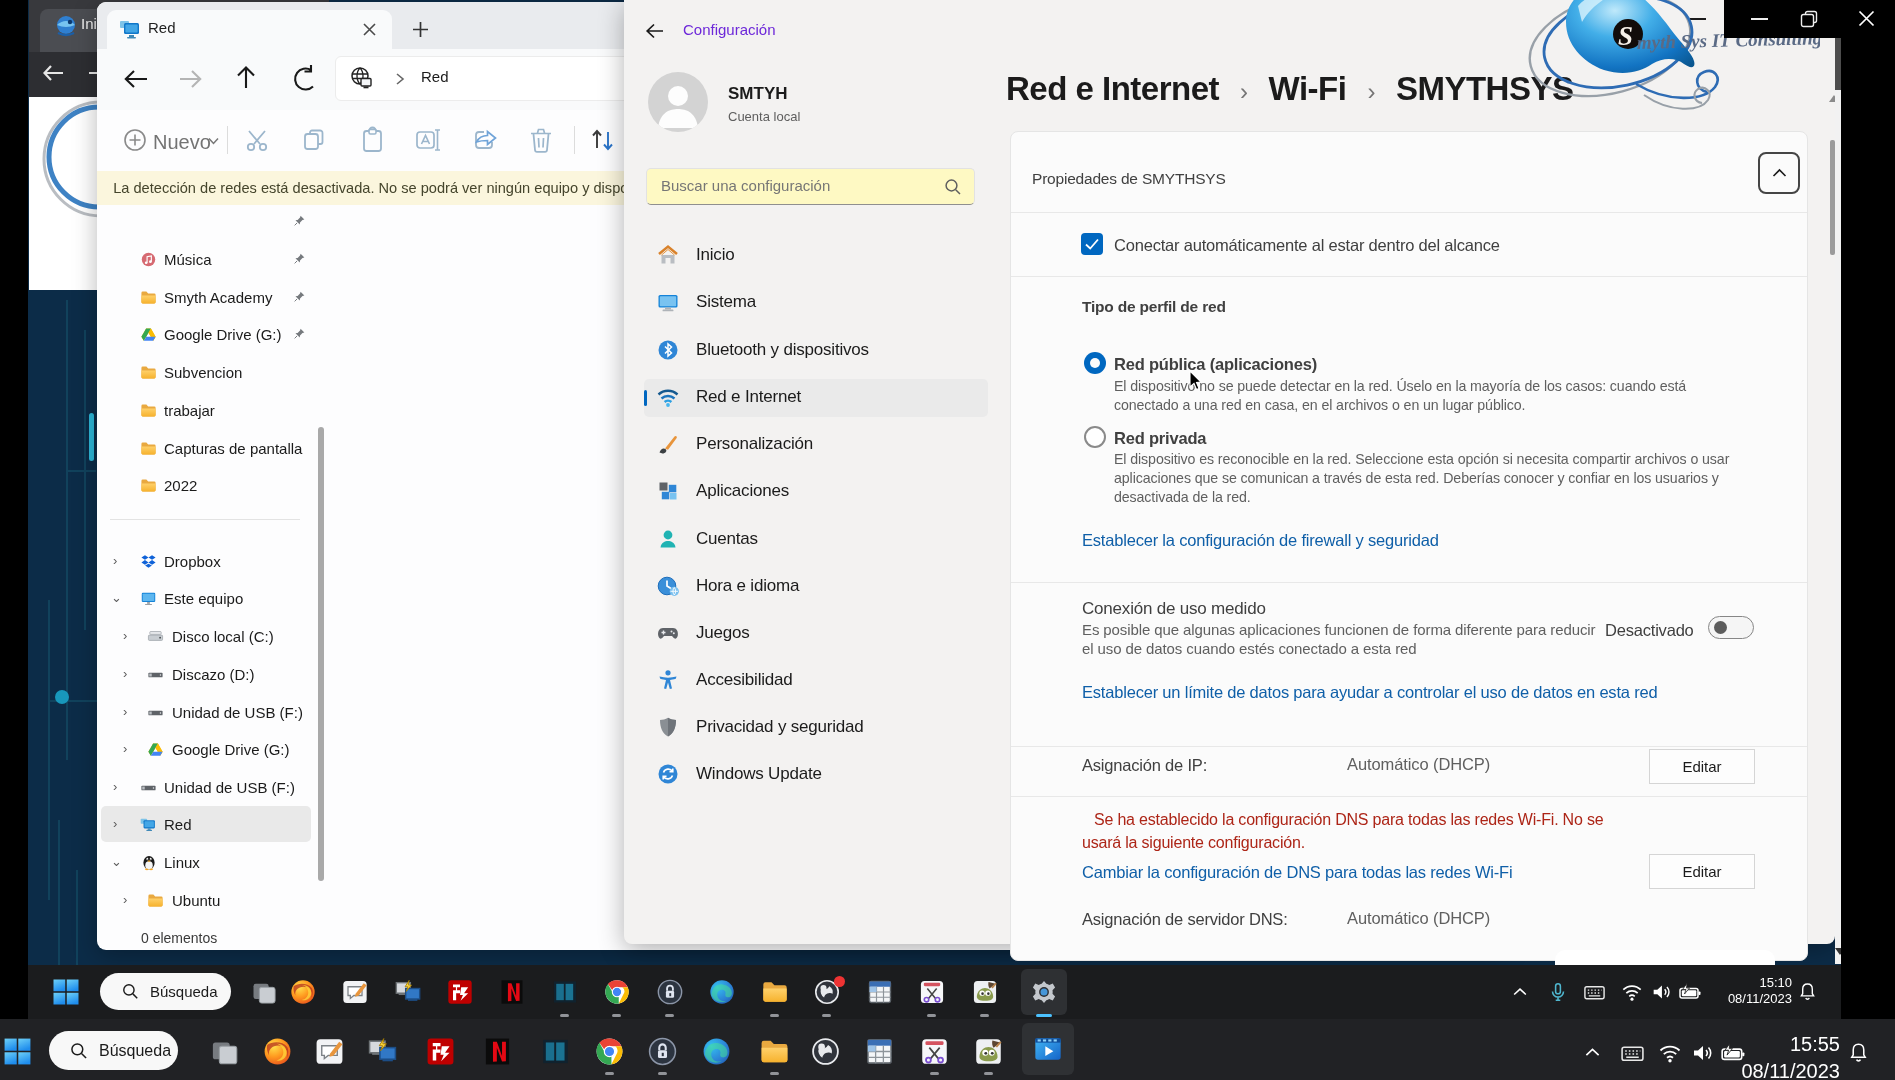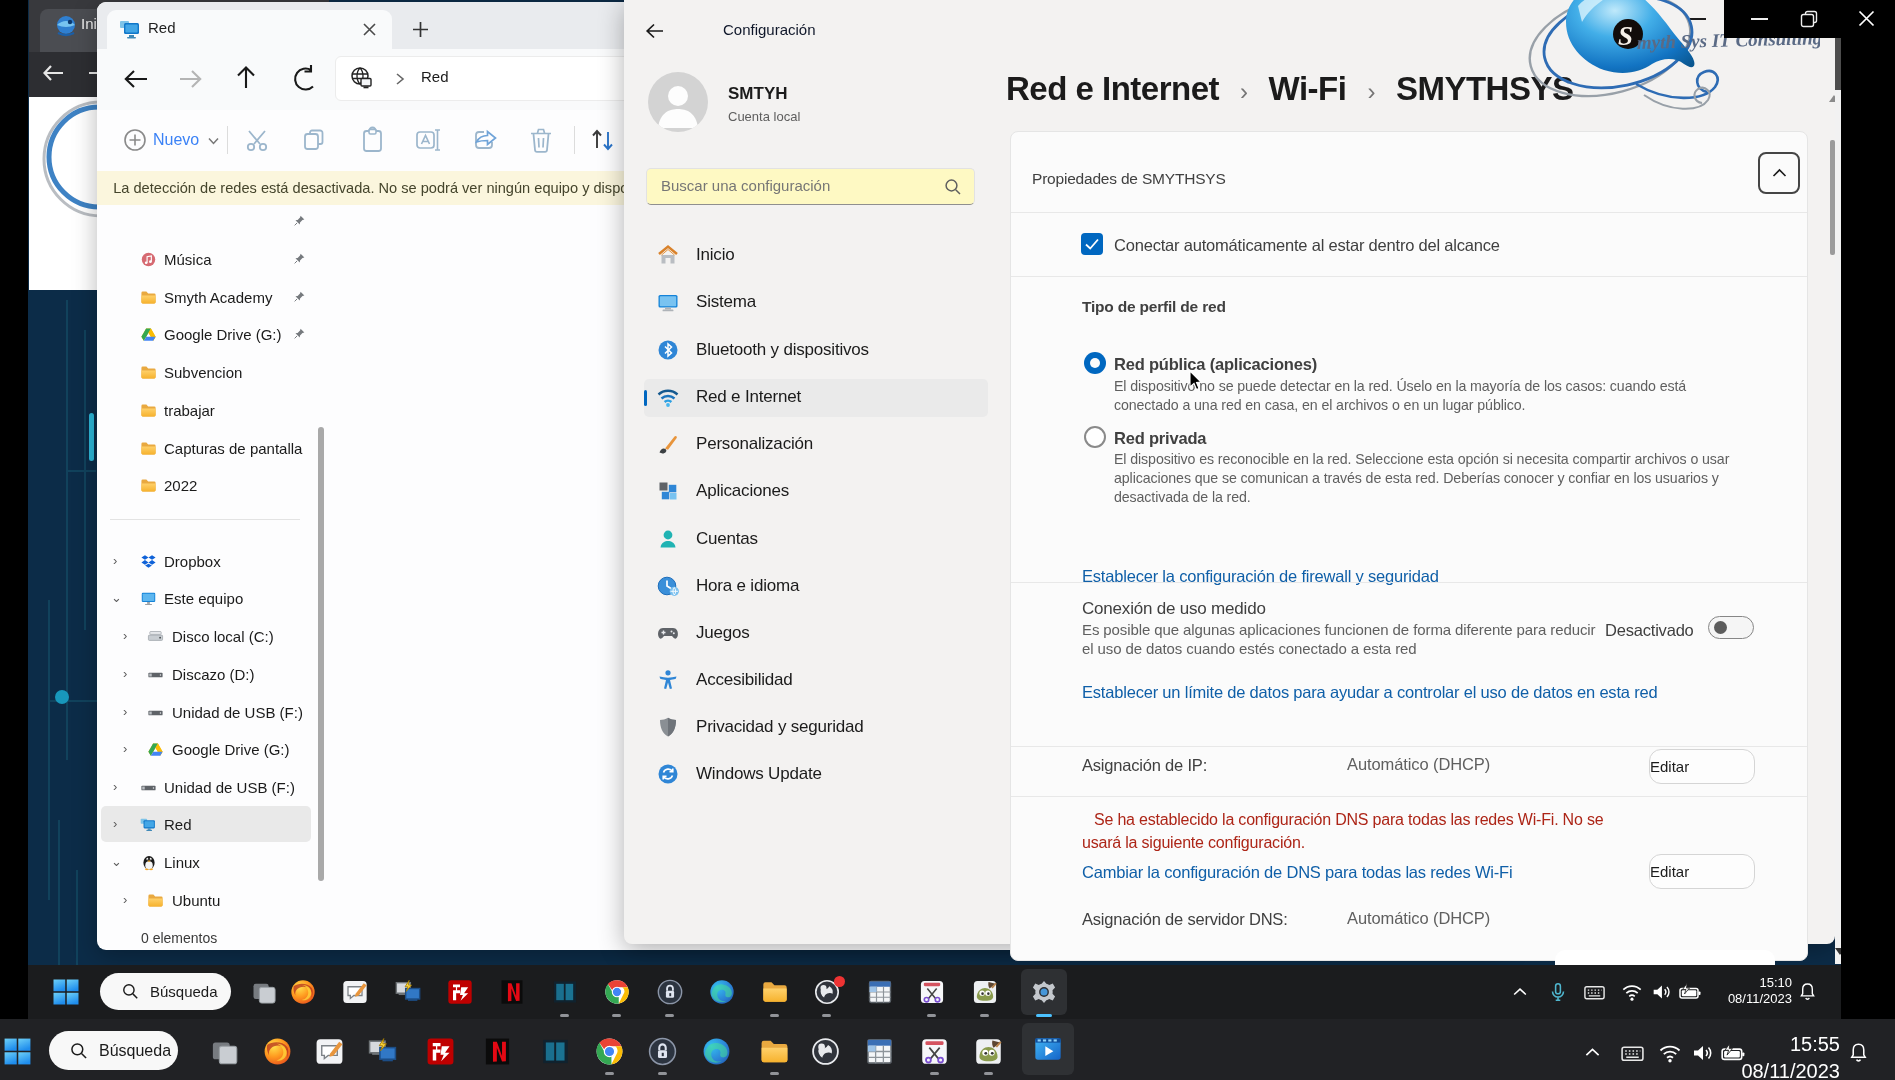--- a/index.html
+++ b/index.html
@@ -40,22 +40,22 @@
   #settings { position:absolute; left:596px; top:0; width:1211px; height:944px; background:#f3f2f1;
               border-radius:0 0 8px 8px; box-shadow:0 6px 26px rgba(0,0,0,.30); }
   .navitem { position:absolute; left:20px; width:344px; height:38px; display:flex; align-items:center; font-size:17px; letter-spacing:-0.2px; color:#1b1b1b; }
   .navitem .ic { width:24px; height:24px; margin-left:12px; margin-right:16px; flex:0 0 auto; }
   #nav-sel { position:absolute; left:20px; width:344px; height:38px; background:#eaeaea; border-radius:5px; }
   #nav-selbar { position:absolute; left:20px; width:3px; height:16px; background:#0067c0; border-radius:2px; }
 
   .card { position:absolute; background:#fbfbfb; border:1px solid #e5e5e5; border-radius:8px; }
   .divider { position:absolute; left:0; width:100%; height:1px; background:#e8e8e8; }
   .link { color:#0f5fa8 !important; }
-  .btn { position:absolute; width:106px; height:35px; background:#fdfdfd; border:1px solid #d5d5d5; border-radius:12px;
-         font-size:15px; color:#1b1b1b; text-align:left; line-height:33px; }
+  .btn { position:absolute; width:106px; height:35px; background:#fdfdfd; border:1px solid #d5d5d5; border-radius:0;
+         font-size:15px; color:#1b1b1b; text-align:center; line-height:33px; }
   .body15 { font-size:16.5px; letter-spacing:-0.2px; color:#404040; white-space:nowrap; position:absolute; }
   .grey15 { font-size:15px; letter-spacing:-0.1px; color:#5f5f5f; white-space:nowrap; position:absolute; }
   .grey14 { font-size:14.2px; letter-spacing:-0.1px; color:#5f5f5f; white-space:nowrap; position:absolute; }
   .red15  { font-size:16px; letter-spacing:-0.2px; color:#ad2517; white-space:nowrap; position:absolute; }
 
   
   #innerbar { position:absolute; left:0; top:965px; width:1813px; height:54px; background:#1b1c1e; }
   #hostbar  { position:absolute; left:0; top:1019px; width:1895px; height:61px; background:#212225; }
   .pill { position:absolute; background:#f8f8f8; border-radius:20px; display:flex; align-items:center; color:#1b1b1b; }
   .tbicon { position:absolute; }
@@ -428,21 +428,21 @@
             <path d="M3 2 L9 7 L3 12" stroke="#666" stroke-width="1.6" fill="none"></path>
           </svg>
           <div class="abs" style="left:85px;top:11px;font-size:15px;color:#1b1b1b;">Red</div>
         </div>
       </div>
       <div id="ex-cmd">
         <svg class="abs" style="left:26px;top:14px" width="100" height="32" viewBox="0 0 100 32">
           <circle cx="12" cy="16" r="10" fill="none" stroke="#8a8a8a" stroke-width="1.6"></circle>
           <path d="M12 10.5 V21.5 M6.5 16 H17.5" stroke="#8a8a8a" stroke-width="1.6"></path>
         </svg>
-        <div class="abs" style="left:56px;top:21px;font-size:16px;color:#3b82f6;text-align:center;">Nuevo</div>
+        <div class="abs" style="left:56px;top:21px;font-size:20px;color:#737373;text-align:center;">Nuevo</div>
         <svg class="abs" style="left:110px;top:26px" width="13" height="10" viewBox="0 0 13 10">
             <path d="M2 2.5 L6.5 7.5 L11 2.5" stroke="#777" stroke-width="1.5" fill="none"></path>
           </svg>
         <div class="abs" style="left:130px;top:16px;width:1px;height:28px;background:#dcdcdc;"></div>
         <svg class="abs" style="left:147px;top:17px" width="26" height="26" viewBox="0 0 26 26">
           <path d="M5 4 L16 17 M21 4 L10 17" stroke="#9cb6cc" stroke-width="1.8"></path>
           <circle cx="7" cy="20" r="3.2" fill="none" stroke="#9cb6cc" stroke-width="1.8"></circle>
           <circle cx="19" cy="20" r="3.2" fill="none" stroke="#9cb6cc" stroke-width="1.8"></circle>
         </svg>
         <svg class="abs" style="left:204px;top:17px" width="26" height="26" viewBox="0 0 26 26">
@@ -606,21 +606,21 @@
         <div class="abs" style="left:221px;top:222px;width:6px;height:454px;background:#a9a9a9;border-radius:3px;"></div>
         <div class="abs" style="left:1255px;top:741px;width:14px;height:5px;background:#9a9a9a;border-radius:2px;"></div>
         <div class="abs" style="left:1278px;top:741px;width:15px;height:5px;background:#9a9a9a;border-radius:2px;"></div>
       </div>
       <div id="ex-status">0 elementos</div>
     </div>
     <div id="settings">
       <svg class="abs" style="left:21px;top:21px" width="20" height="20" viewBox="0 0 20 20">
         <path d="M18 10 H2.5 M9 3.5 L2.2 10 L9 16.5" stroke="#191919" stroke-width="1.7" fill="none"></path>
       </svg>
-      <div class="abs" style="left:59px;top:21px;font-size:15px;color:#0f172a;margin-left:40px;">Configuración</div>
+      <div class="abs" style="left:59px;top:21px;font-size:15px;color:#6d28d9;">Configuración</div>
       <div class="abs" style="left:1066px;top:18px;width:16px;height:2px;background:#1b1b1b;"></div>
 
       <div class="abs" style="left:24px;top:72px;width:60px;height:60px;border-radius:50%;background:#d3d3d3;overflow:hidden;">
         <svg width="60" height="60" viewBox="0 0 60 60">
           <circle cx="30" cy="24" r="10" fill="#fdfdfd"></circle>
           <path d="M10 56 C12 40 22 37 30 37 C38 37 48 40 50 56 Z" fill="#fdfdfd"></path>
         </svg>
       </div>
       <div class="abs" style="left:104px;top:84px;font-size:17px;font-weight:bold;color:#1b1b1b;">SMTYH</div>
       <div class="abs" style="left:104px;top:109px;font-size:13px;color:#5e5e5e;">Cuenta local</div>
@@ -701,21 +701,21 @@
         <svg class="abs" style="left:176px;top:237px" width="16" height="24" viewBox="0 0 16 24">
           <path d="M3 2 L3 18 L7 14.5 L9.5 20.5 L12 19.5 L9.5 13.5 L14 13 Z" fill="#000" stroke="#fff" stroke-width="1.1"></path>
         </svg>
 
         <div class="abs" style="left:73px;top:294px;width:22px;height:22px;border-radius:50%;background:#fff;border:2px solid #8a8a8a;"></div>
         <div class="body15" style="left:103px;top:297px;font-weight:700;">Red privada</div>
         <div class="grey14" style="left:103px;top:319px;">El dispositivo es reconocible en la red. Seleccione esta opción si necesita compartir archivos o usar</div>
         <div class="grey14" style="left:103px;top:338px;">aplicaciones que se comunican a través de esta red. Deberías conocer y confiar en los usuarios y</div>
         <div class="grey14" style="left:103px;top:357px;">desactivada de la red.</div>
 
-        <div class="body15 link" style="left:71px;top:399px;margin-top:36px;">Establecer la configuración de firewall y seguridad</div>
+        <div class="body15 link" style="left:71px;top:399px;">Establecer la configuración de firewall y seguridad</div>
         <div class="divider" style="top:450px;"></div>
 
         <div class="body15" style="left:71px;top:467px;font-size:17px;">Conexión de uso medido</div>
         <div class="grey15" style="left:71px;top:489px;">Es posible que algunas aplicaciones funcionen de forma diferente para reducir</div>
         <div class="grey15" style="left:71px;top:508px;">el uso de datos cuando estés conectado a esta red</div>
         <div class="body15" style="left:594px;top:489px;">Desactivado</div>
         <div class="abs" style="left:697px;top:484px;width:46px;height:23px;border:1px solid #868686;border-radius:12px;background:#f5f5f5;">
           <div class="abs" style="left:5px;top:4px;width:13px;height:13px;border-radius:50%;background:#5c5c5c;"></div>
         </div>
 

